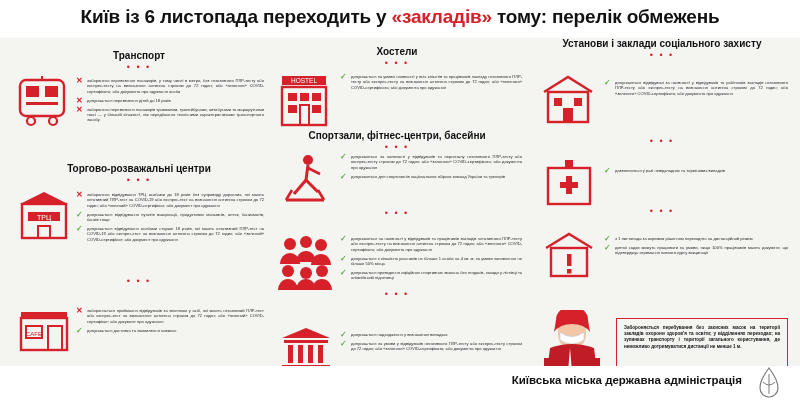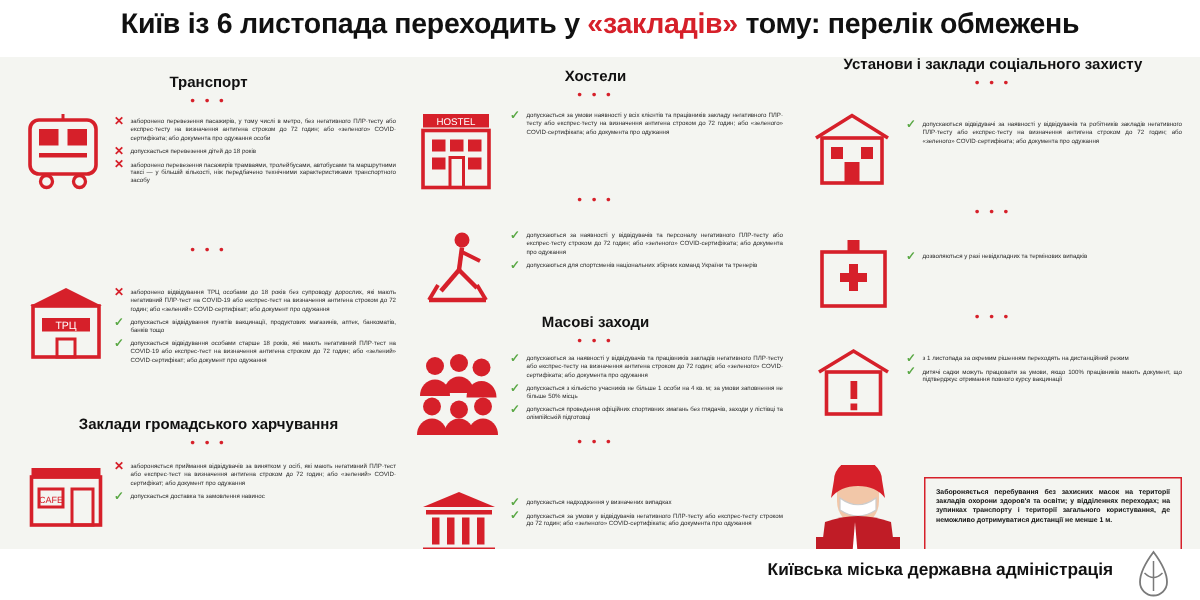--- a/index.html
+++ b/index.html
@@ -126,41 +126,41 @@
     </div>
     <div class="block" style="left:76px;top:38px;width:188px;">
       <div class="items">
         <div class="item"><span class="mark cross">✕</span><span>заборонено перевезення пасажирів, у тому числі в метро, без негативного ПЛР-тесту або експрес-тесту на визначення антигена строком до 72 годин; або «зеленого» COVID-сертифіката; або документа про одужання особи</span></div>
         <div class="item"><span class="mark cross">✕</span><span>допускається перевезення дітей до 18 років</span></div>
         <div class="item"><span class="mark cross">✕</span><span>заборонено перевезення пасажирів трамваями, тролейбусами, автобусами та маршрутними таксі — у більшій кількості, ніж передбачено технічними характеристиками транспортного засобу</span></div>
       </div>
     </div>
 
     <div class="block col1" style="top:125px;">
+      <div class="blk-title">Торгово-розважальні центри</div>
       <div class="dots">• • •</div>
     </div>
     <div class="illu" style="left:16px;top:152px;">
       <svg width="56" height="52" viewBox="0 0 56 52">
         <rect x="6" y="14" width="44" height="34" fill="none" stroke="#d6202a" stroke-width="2.4"></rect>
         <path d="M4 14 L28 2 L52 14 Z" fill="#d6202a"></path>
         <rect x="12" y="22" width="32" height="9" fill="#d6202a"></rect>
         <text x="28" y="29.5" font-size="7" fill="#fff" text-anchor="middle" font-family="Liberation Sans, sans-serif">ТРЦ</text>
         <rect x="22" y="36" width="12" height="12" fill="none" stroke="#d6202a" stroke-width="2"></rect>
       </svg>
     </div>
     <div class="block" style="left:76px;top:152px;width:188px;">
       <div class="items">
         <div class="item"><span class="mark cross">✕</span><span>заборонено відвідування ТРЦ особами до 18 років без супроводу дорослих, які мають негативний ПЛР-тест на COVID-19 або експрес-тест на визначення антигена строком до 72 годин; або «зелений» COVID-сертифікат; або документ про одужання</span></div>
         <div class="item"><span class="mark check">✓</span><span>допускається відвідування пунктів вакцинації, продуктових магазинів, аптек, банкоматів, банків тощо</span></div>
         <div class="item"><span class="mark check">✓</span><span>допускається відвідування особами старше 18 років, які мають негативний ПЛР-тест на COVID-19 або експрес-тест на визначення антигена строком до 72 годин; або «зелений» COVID-сертифікат; або документ про одужання</span></div>
       </div>
     </div>
 
     <div class="block col1" style="top:240px;">
-      <div class="blk-title">Заклади громадського харчування</div>
       <div class="dots">• • •</div>
     </div>
     <div class="illu" style="left:16px;top:268px;">
       <svg width="56" height="50" viewBox="0 0 56 50">
         <rect x="5" y="12" width="46" height="32" fill="none" stroke="#d6202a" stroke-width="2.4"></rect>
         <rect x="5" y="6" width="46" height="7" fill="#d6202a"></rect>
         <rect x="10" y="20" width="16" height="12" fill="none" stroke="#d6202a" stroke-width="2"></rect>
         <rect x="32" y="20" width="14" height="24" fill="none" stroke="#d6202a" stroke-width="2"></rect>
         <text x="18" y="29.5" font-size="6" fill="#d6202a" text-anchor="middle" font-family="Liberation Sans, sans-serif">CAFE</text>
       </svg>
@@ -189,20 +189,21 @@
         <rect x="24" y="33" width="9" height="20" fill="none" stroke="#d6202a" stroke-width="2"></rect>
       </svg>
     </div>
     <div class="block" style="left:340px;top:34px;width:182px;">
       <div class="items">
         <div class="item"><span class="mark check">✓</span><span>допускається за умови наявності у всіх клієнтів та працівників закладу негативного ПЛР-тесту або експрес-тесту на визначення антигена строком до 72 годин; або «зеленого» COVID-сертифіката; або документа про одужання</span></div>
       </div>
     </div>
 
     <div class="block col2" style="top:92px;">
+      <div class="blk-title">Спортзали, фітнес-центри, басейни</div>
       <div class="dots">• • •</div>
     </div>
     <div class="illu" style="left:278px;top:114px;">
       <svg width="54" height="56" viewBox="0 0 54 56">
         <circle cx="30" cy="8" r="5" fill="#d6202a"></circle>
         <path d="M30 13 L28 28" stroke="#d6202a" stroke-width="3" fill="none"></path>
         <path d="M28 28 L16 42" stroke="#d6202a" stroke-width="3" fill="none"></path>
         <path d="M28 28 L40 40" stroke="#d6202a" stroke-width="3" fill="none"></path>
         <path d="M30 16 L42 22" stroke="#d6202a" stroke-width="2.6" fill="none"></path>
         <path d="M8 48 L46 48" stroke="#d6202a" stroke-width="3"></path>
@@ -211,21 +212,20 @@
       </svg>
     </div>
     <div class="block" style="left:340px;top:114px;width:182px;">
       <div class="items">
         <div class="item"><span class="mark check">✓</span><span>допускаються за наявності у відвідувачів та персоналу негативного ПЛР-тесту або експрес-тесту строком до 72 годин; або «зеленого» COVID-сертифіката; або документа про одужання</span></div>
         <div class="item"><span class="mark check">✓</span><span>допускаються для спортсменів національних збірних команд України та тренерів</span></div>
       </div>
     </div>
 
     <div class="block col2" style="top:172px;">
-      <div class="blk-title">Масові заходи</div>
       <div class="dots">• • •</div>
     </div>
     <div class="illu" style="left:276px;top:196px;">
       <svg width="56" height="56" viewBox="0 0 56 56">
         <circle cx="14" cy="10" r="6" fill="#d6202a"></circle>
         <circle cx="30" cy="8" r="6" fill="#d6202a"></circle>
         <circle cx="45" cy="11" r="6" fill="#d6202a"></circle>
         <path d="M4 30 a10 11 0 0 1 20 0 Z" fill="#d6202a"></path>
         <path d="M20 28 a10 11 0 0 1 20 0 Z" fill="#d6202a"></path>
         <path d="M35 31 a10 11 0 0 1 20 0 Z" fill="#d6202a"></path>

